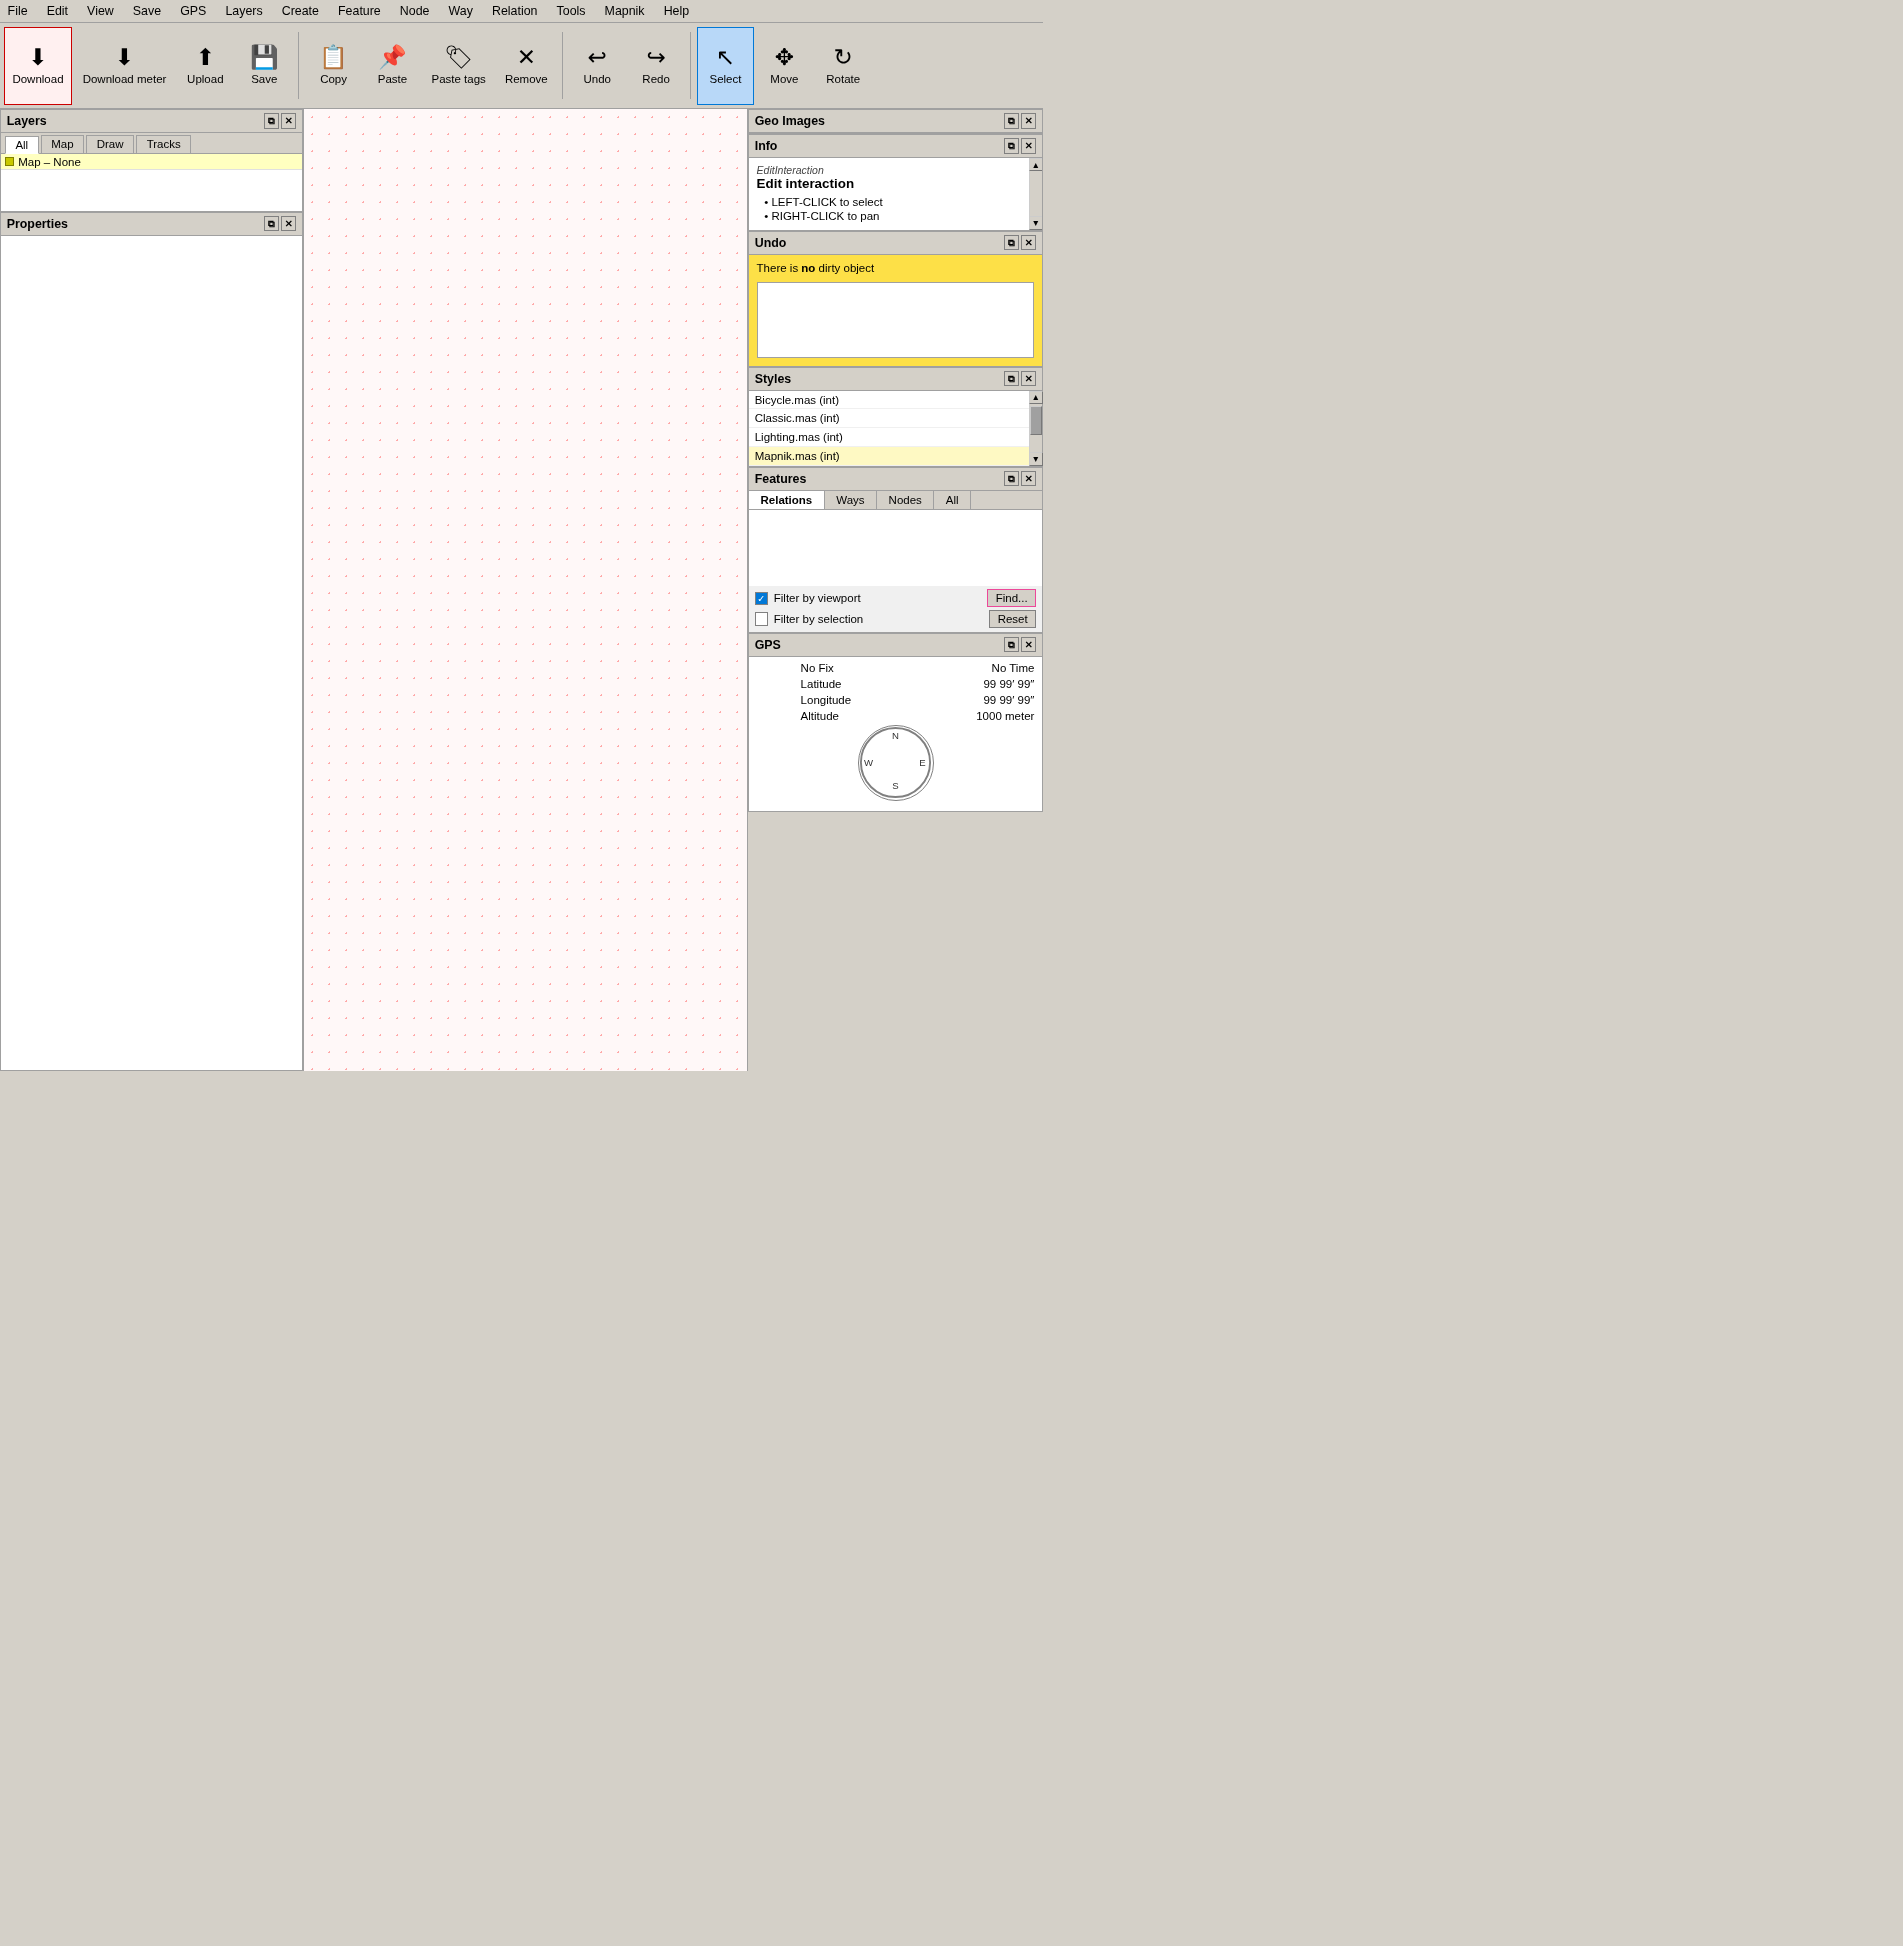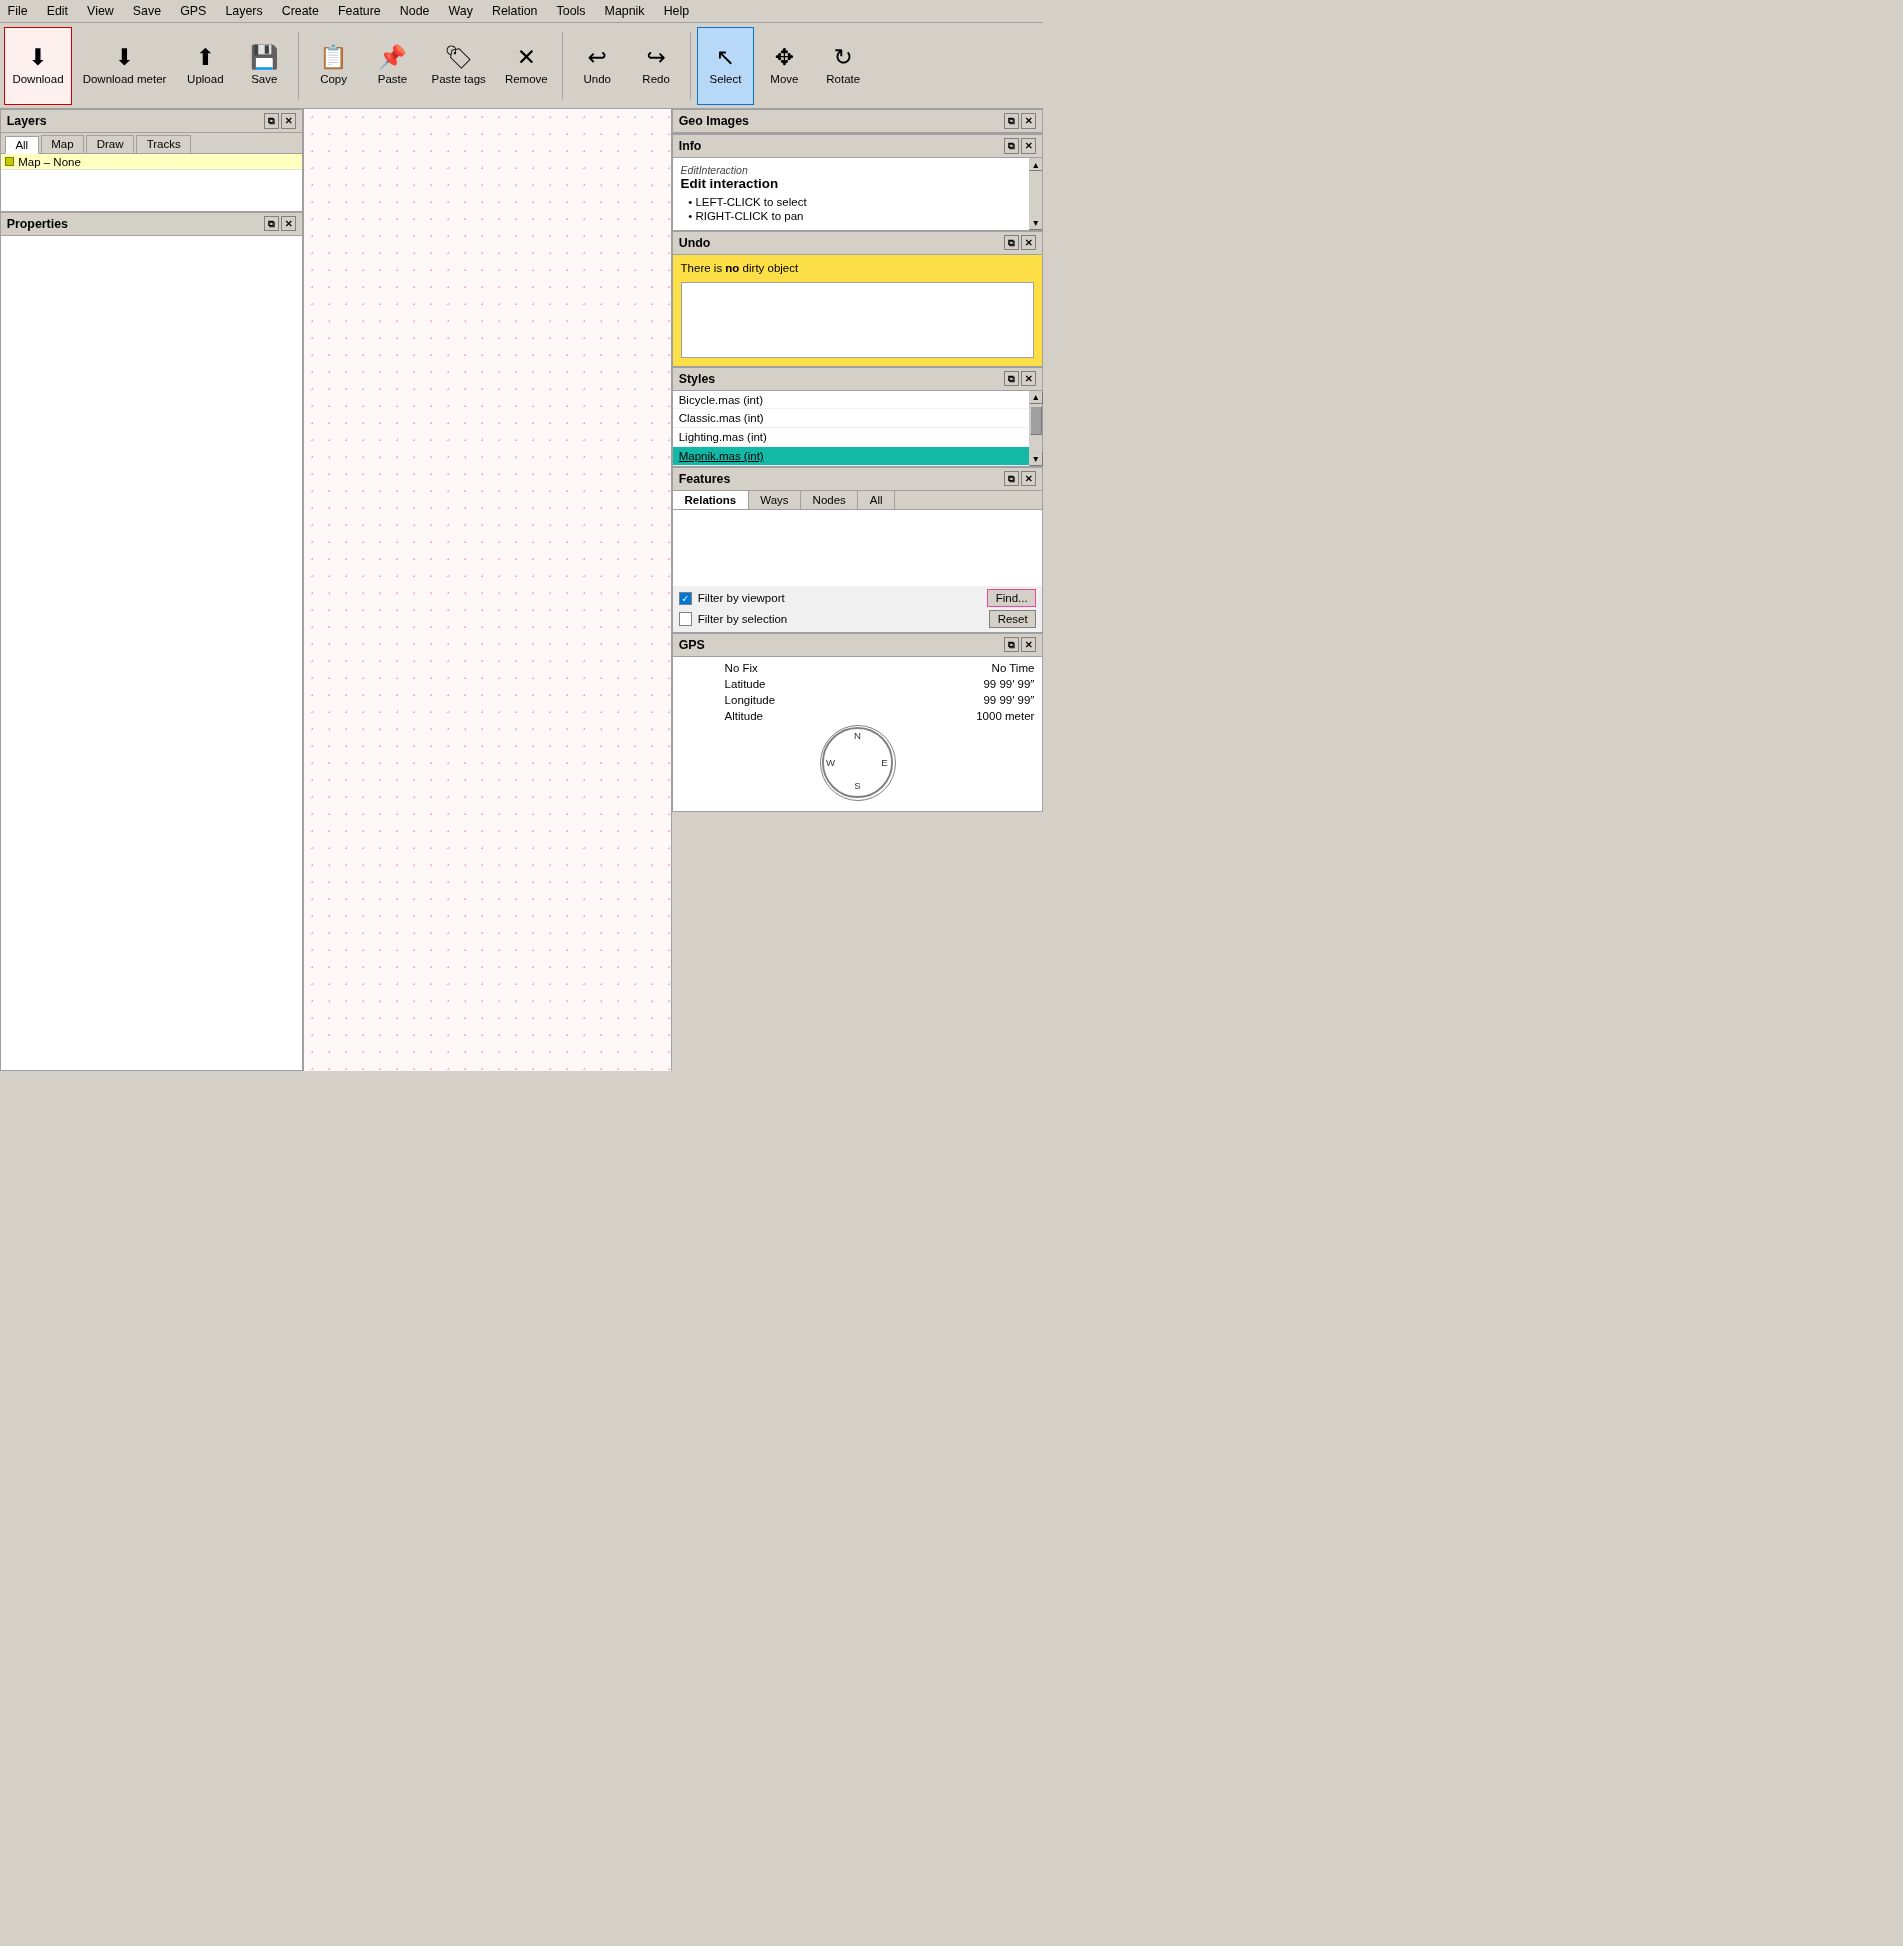--- a/index.html
+++ b/index.html
@@ -150,21 +150,21 @@
       width: 100%;
       height: 100%;
       background-image:
         radial-gradient(circle, #ffaaaa 1px, transparent 1px);
       background-size: 17px 17px;
       background-color: #fff8f8;
     }
 
     
     .right-panels {
-      width: 372px;
+      width: 296px;
       display: flex;
       flex-direction: column;
       border-left: 1px solid #a0a0a0;
       overflow-y: auto;
     }
 
     
     .info-panel-content {
       padding: 5.7px 7.6px;
       font-size: 11.5px;
@@ -191,21 +191,21 @@
     
     .styles-content {
       background: white;
       font-size: 11.5px;
     }
     .style-item {
       padding: 2.9px 5.7px;
       border-bottom: 1px solid #f0f0f0;
       cursor: pointer;
     }
-    .style-item.selected { background: #14b8a6; text-decoration: underline; }
+    .style-item.selected { background: #fef9c3; }
 
     
     .features-content { background: white; }
     .features-tabs {
       display: flex;
       background: #d4d0c8;
       border-bottom: 1px solid #a0a0a0;
     }
     .features-tab {
       padding: 2.9px 11.5px;

